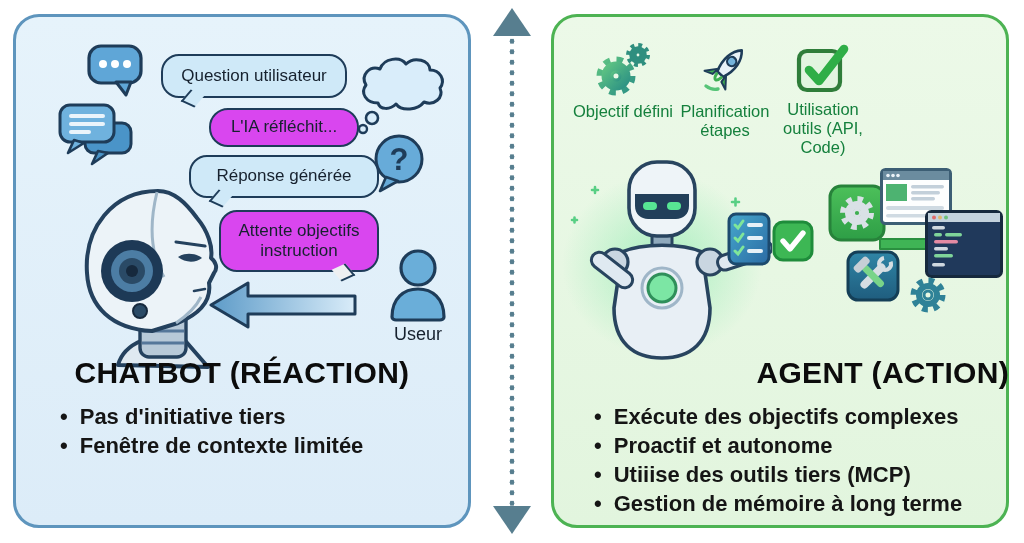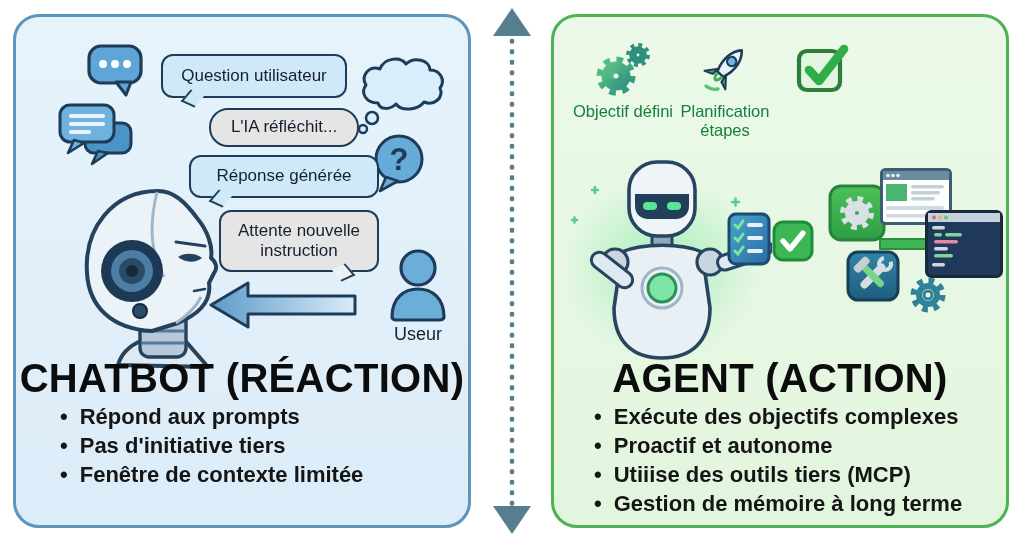--- a/index.html
+++ b/index.html
@@ -11,40 +11,40 @@
 
   
   .divider-line{position:absolute;left:509px;top:36px;width:6px;height:470px;
     background-image:radial-gradient(circle,#577e8f 2.4px,rgba(0,0,0,0) 2.6px);
     background-size:6px 10.5px;background-repeat:repeat-y;}
   .arrowhead{position:absolute;left:493px;width:38px;height:28px;background:#577e8f;}
   .arrowhead.top{top:8px;clip-path:polygon(50% 0,100% 100%,0 100%);}
   .arrowhead.bottom{top:506px;clip-path:polygon(0 0,100% 0,50% 100%);}
 
   
-  .bubble{position:absolute;border:2.5px solid #1e3c59;border-radius:12px;box-sizing:border-box;
+  .bubble{position:absolute;border:2.5px solid #1e3c59;border-radius:18px;box-sizing:border-box;
     display:flex;align-items:center;justify-content:center;text-align:center;
     font-size:17px;font-weight:500;color:#16212e;padding:3px 10px;line-height:1.2;}
   .bubble.blue{background:#cfe9f8;}
-  .bubble.gray{background:#e5e5e5;}
+  .bubble.gray{background:#d946ef;}
   .bubble::after{content:"";position:absolute;width:13px;height:13px;bottom:-9.5px;
     transform:rotate(25deg) skewX(-15deg);border-left:2.5px solid #1e3c59;border-bottom:2.5px solid #1e3c59;}
   .bubble.blue::after{background:#cfe9f8;}
   .bubble.gray::after{background:#eef0f1;}
   .bubble.no-tail::after{display:none;}
   .bubble.tail-left::after{left:22px;}
   .bubble.tail-right::after{right:26px;transform:rotate(-25deg) skewX(15deg);
     border-left:none;border-bottom:2.5px solid #1e3c59;border-right:2.5px solid #1e3c59;}
 
   .abs{position:absolute;}
 
   
   .panel-title{position:absolute;top:356px;width:458px;text-align:center;
-    font-size:40px;font-weight:800;color:#0c0c0c;letter-spacing:.3px;}
-  .panel-title.left-t{left:13px;} .panel-title.right-t{left:551px;}
+    font-size:30px;font-weight:800;color:#0c0c0c;letter-spacing:.3px;}
+  .panel-title.left-t{left:13px;} .panel-title.right-t{left:551px;text-align:right;}
   .bullets{position:absolute;top:402px;}
   .bullets.left-b{left:60px;width:400px;} .bullets.right-b{left:594px;width:410px;}
   .bullet{font-size:22px;font-weight:600;color:#151515;line-height:29px;white-space:nowrap;}
   .bullet::before{content:"•";margin-right:12px;}
 
   
   .user-label{position:absolute;left:360px;top:307px;width:84px;text-align:center;
     font-size:18px;font-weight:400;color:#16212e;}
   .step{position:absolute;top:42px;display:flex;flex-direction:column;align-items:center;}
   .step-caption{margin-top:6px;font-size:16.5px;line-height:19px;font-weight:500;
@@ -127,26 +127,25 @@
   <div class="bubble blue tail-left" style="left:161px;top:54px;width:186px;height:44px">
     <span>Question utilisateur</span>
   </div>
   <div class="bubble gray no-tail" style="left:209px;top:108px;width:150px;height:39px;border-radius:19px">
     <span>L'IA réfléchit...</span>
   </div>
   <div class="bubble blue tail-left" style="left:189px;top:155px;width:190px;height:43px">
     <span>Réponse générée</span>
   </div>
   <div class="bubble gray tail-right" style="left:219px;top:210px;width:160px;height:62px">
-    <span>Attente nouvelle instruction</span>
+    <span>Attente objectifs instruction</span>
   </div>
 
   <div class="panel-title left-t">CHATBOT (RÉACTION)</div>
   <div class="bullets left-b">
-    <div class="bullet">Répond aux prompts</div>
     <div class="bullet">Pas d'initiative tiers</div>
     <div class="bullet">Fenêtre de contexte limitée</div>
   </div>
 
   <div>
     <div class="arrowhead top"></div>
     <div class="divider-line"></div>
     <div class="arrowhead bottom"></div>
   </div>
 
@@ -186,20 +185,21 @@
       <path d="M8,44 C12,47 16,48 20,47" fill="none" stroke="#56c477" stroke-width="3.4" stroke-linecap="round"></path>
     </svg>
     <div class="step-caption">Planification étapes</div>
   </div>
 
   <div class="step" style="left:775px;width:96px">
     <svg width="54" height="52" viewBox="0 0 54 52">
       <rect x="3" y="9" width="41" height="39" rx="8" fill="#e2f5e0" stroke="#2f7d3a" stroke-width="4.2"></rect>
       <polyline points="13,28 23,39 48,7" fill="none" stroke="#2fae47" stroke-width="8.6" stroke-linecap="round" stroke-linejoin="round"></polyline>
     </svg>
+    <div class="step-caption">Utilisation outils (API, Code)</div>
   </div>
 
 
   <svg class="abs" style="left:552px;top:160px" width="220" height="200" viewBox="0 0 220 200">
     <defs>
       <radialGradient id="glowG" cx="0.5" cy="0.5" r="0.5">
         <stop offset="0" stop-color="#7de8a5" stop-opacity="0.6"></stop>
         <stop offset="1" stop-color="#7de8a5" stop-opacity="0"></stop>
       </radialGradient>
     </defs>

